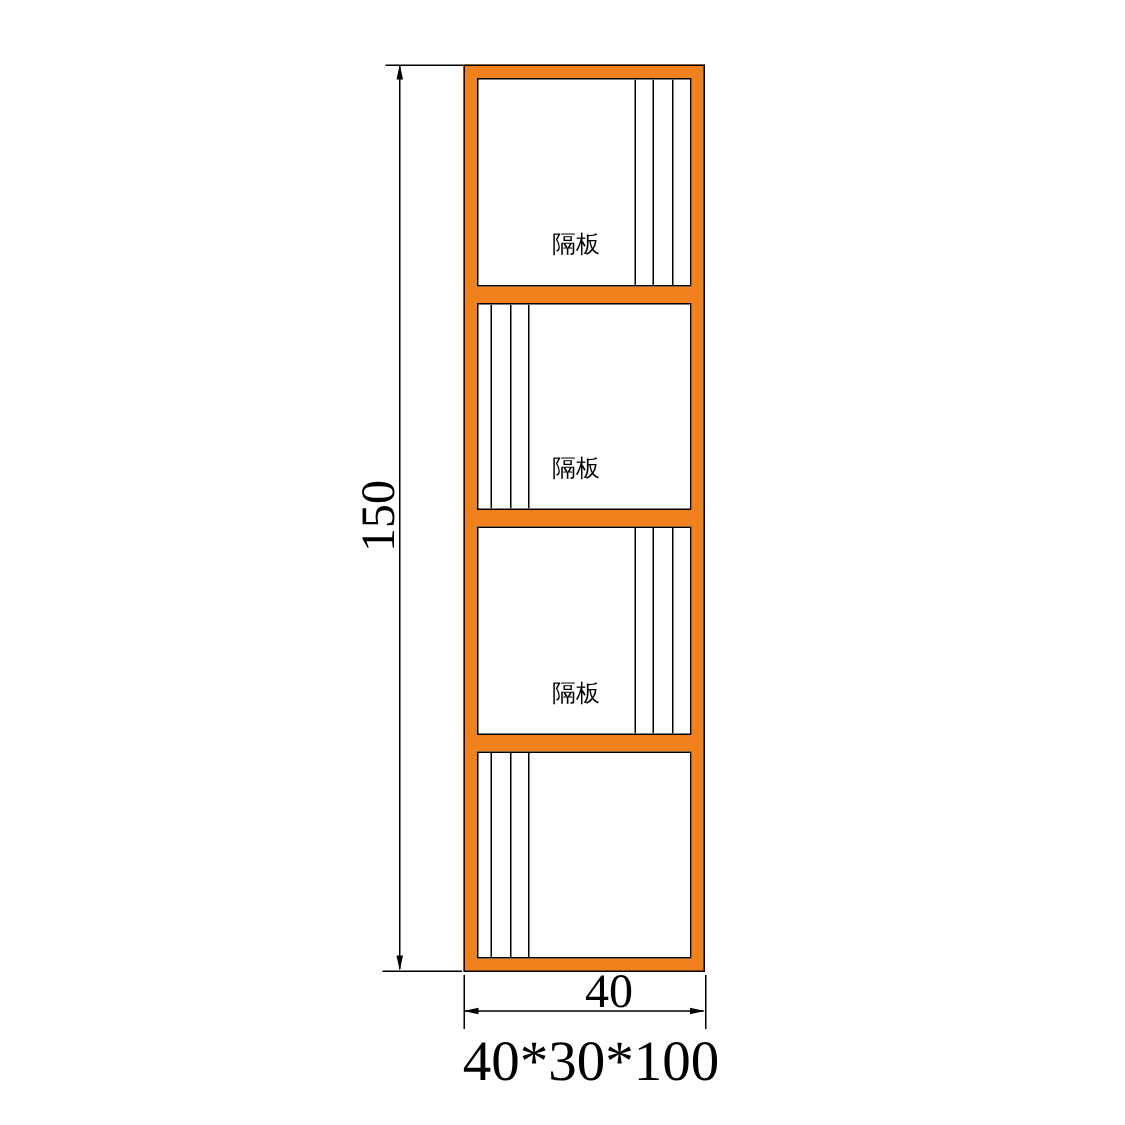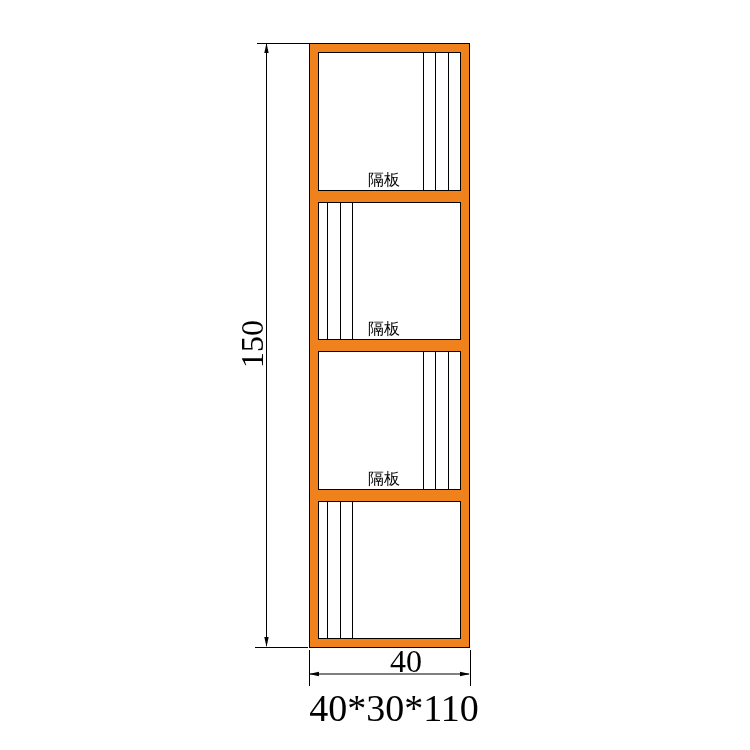--- a/index.html
+++ b/index.html
@@ -55,21 +55,21 @@
     background: var(--line-black, #000000);
   }
   .lines-right .v1 { right: 11px; }
   .lines-right .v2 { right: 24px; }
   .lines-right .v3 { right: 36px; }
   .lines-left  .v1 { left: 8px; }
   .lines-left  .v2 { left: 21px; }
   .lines-left  .v3 { left: 33px; }
   .comp-label {
     position: absolute;
-    bottom: 2px;
+    bottom: 18px;
     left: 49px;
     font-size: 16px;
     line-height: 17px;
     color: var(--text-black, #000000);
     font-family: "Liberation Sans", sans-serif;
     white-space: nowrap;
   }
   
   .dim-text {
     position: absolute;
@@ -149,15 +149,15 @@
         <span class="vline v2"></span>
         <span class="vline v3"></span>
         <span class="comp-label"></span>
       </div>
 
     </div>
   </div>
 
   <span class="dim-text dim-height-text">150</span>
   <span class="dim-text dim-width-text">40</span>
-  <span class="dim-text product-size-text">40*30*110</span>
+  <span class="dim-text product-size-text">40*30*100</span>
 
 </div>
 
 </body></html>

